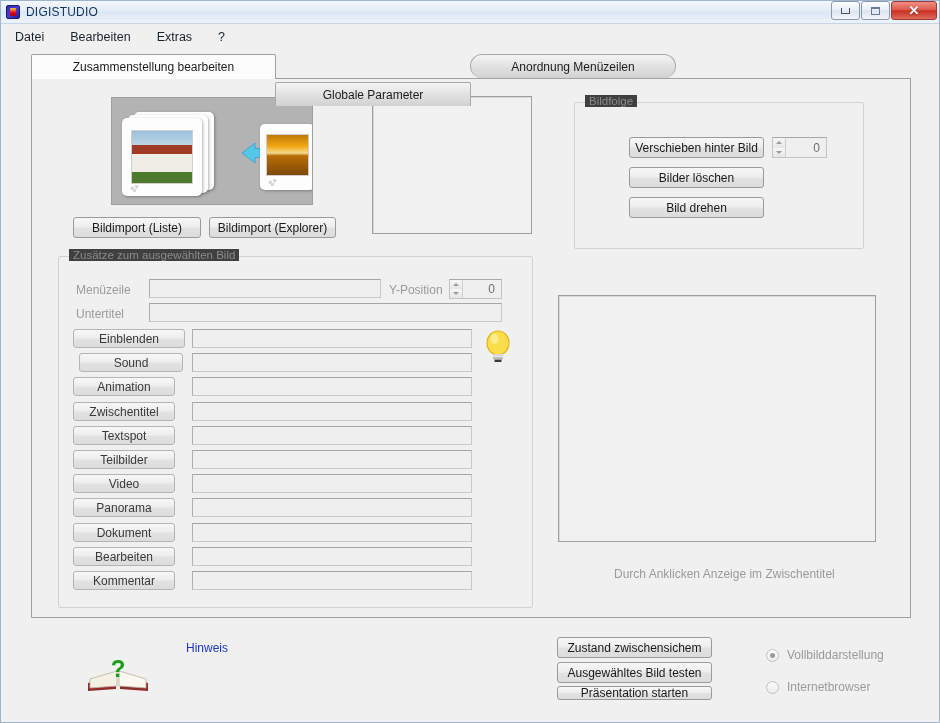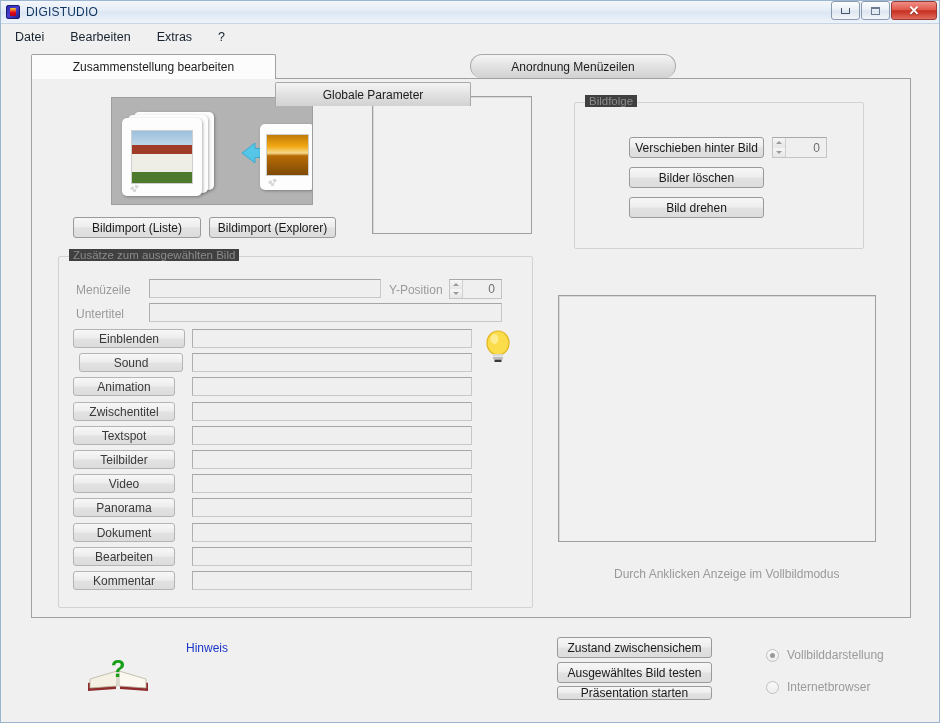--- a/index.html
+++ b/index.html
@@ -261,21 +261,21 @@
 
   <svg class="bulb" viewBox="0 0 28 34">
     <ellipse cx="14" cy="14" rx="11" ry="12" fill="#fbdc4a" stroke="#e0b41c" stroke-width="1.2"></ellipse>
     <ellipse cx="10.5" cy="10" rx="4" ry="5" fill="#fdf0a0" opacity=".8"></ellipse>
     <rect x="9" y="25" width="10" height="2.4" fill="#d8d8d8"></rect>
     <rect x="9" y="28" width="10" height="2.4" fill="#bdbdbd"></rect>
     <rect x="10.5" y="30.6" width="7" height="2.4" fill="#3a3a3a"></rect>
   </svg>
 
   <div class="listbox" style="position:absolute;left:557px;top:294px;width:318px;height:247px;"></div>
-  <span class="caption" style="left:613px;top:566px;">Durch Anklicken Anzeige im Vollbildmodus</span>
+  <span class="caption" style="left:613px;top:566px;">Durch Anklicken Anzeige im Zwischentitel</span>
 
   <svg class="book" viewBox="0 0 64 40">
     <path d="M2 30 L30 22 L30 36 L2 38 Z" fill="#8e2b2b"></path>
     <path d="M62 30 L34 22 L34 36 L62 38 Z" fill="#8e2b2b"></path>
     <path d="M4 26 L31 18 L31 33 L4 35 Z" fill="#f4f1e4" stroke="#b9b4a0" stroke-width=".8"></path>
     <path d="M60 26 L33 18 L33 33 L60 35 Z" fill="#faf8ef" stroke="#b9b4a0" stroke-width=".8"></path>
     <text x="32" y="24" font-family="'Liberation Sans',sans-serif" font-size="24" font-weight="bold" fill="#17a017" text-anchor="middle">?</text>
   </svg>
   <span class="hint">Hinweis</span>
 

